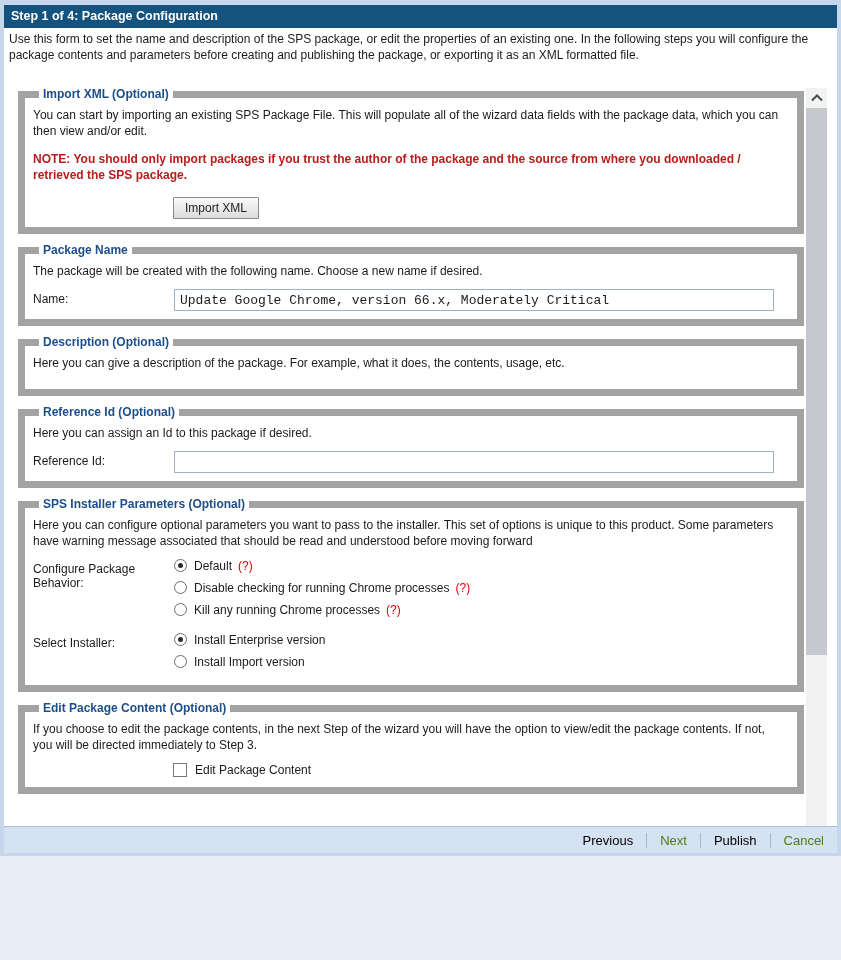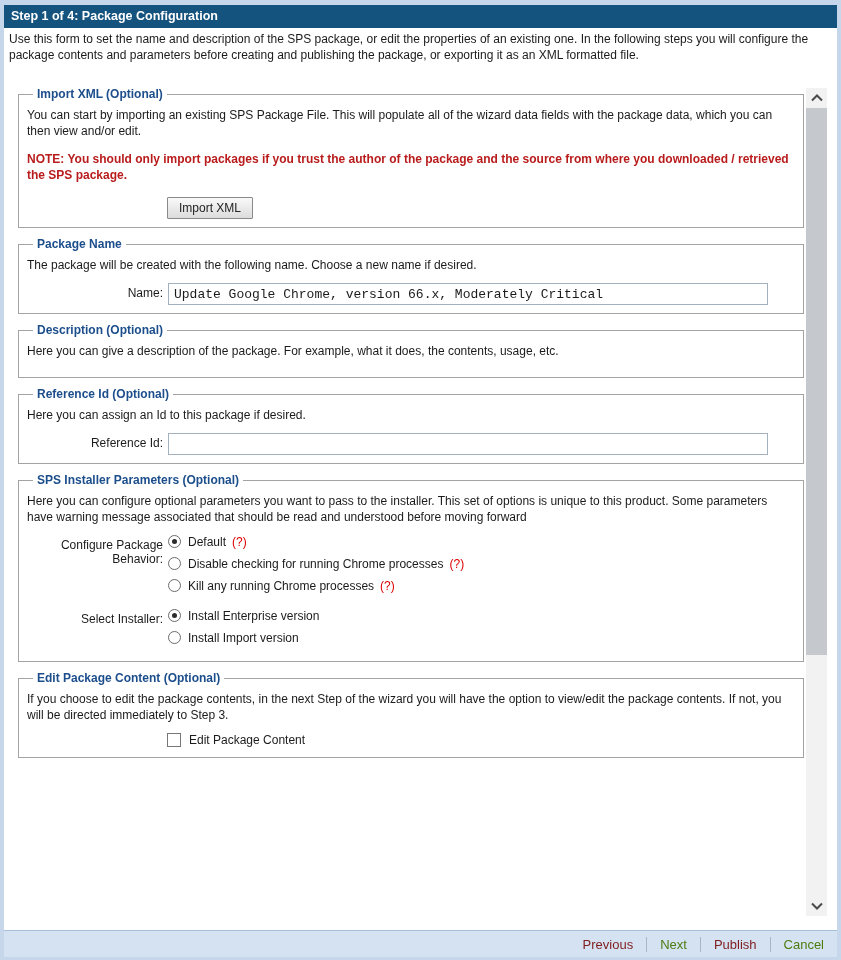--- a/index.html
+++ b/index.html
@@ -4,21 +4,21 @@
 <style>
   * { box-sizing: border-box; }
   html, body { margin: 0; padding: 0; }
   body {
     font-family: "Liberation Sans", "DejaVu Sans", sans-serif;
     font-size: 12px;
     color: #1b1b1b;
     background: #e8eef6;
   }
   .window {
-    width: 841px; height: 960px;
+    width: 841px; height: 856px;
     background: #c7d7eb;
     padding: 5px 4px 3px 4px;
   }
   .inner {
     width: 100%; height: 100%;
     background: #ffffff;
     display: flex; flex-direction: column;
   }
   .titlebar {
     background: #15537f;
@@ -32,21 +32,21 @@
     flex: 1 1 auto;
     position: relative;
     overflow: hidden;
     background: #ffffff;
   }
   .intro {
     margin: 3px 5px 0 5px;
     line-height: 16px;
   }
   fieldset {
-    border: 1px solid #a3a3a3;
+    border: 7px solid #a3a3a3;
     margin: 0 0 9px 14px;
     width: 786px;
     padding: 4px 10px 8px 8px;
   }
   fieldset.first { margin-top: 24px; }
   legend {
     color: #1c4e8c;
     font-weight: bold;
     font-size: 12px;
     margin-left: 6px;
@@ -66,21 +66,21 @@
     border-radius: 1px;
     padding: 3px 11px;
     font-size: 12px;
     font-family: inherit;
     color: #222;
     cursor: pointer;
   }
   .form-row { display: flex; align-items: flex-start; margin-top: 4px; }
   .form-label {
     width: 136px; flex: none;
-    text-align: right;
+    text-align: left;
     margin-right: 5px;
     padding-top: 3px;
     line-height: 14px;
   }
   .text-input {
     width: 600px; height: 22px;
     border: 1px solid #a3b1bf;
     padding: 2px 5px;
     font-size: 13px;
     font-family: Liberation Mono, monospace;
@@ -141,21 +141,21 @@
     background: #d5e2f2;
     border-top: 1px solid #a8bfda;
     display: flex; align-items: center; justify-content: flex-end;
     padding-right: 9px;
   }
   .footer-btn {
     font-size: 13px; color: #4d7c0f;
     padding: 0 4px; cursor: pointer; background: none; border: none;
     font-family: inherit;
   }
-  .footer-btn.disabled { color: #7f1d1d; cursor: default; }
+  .footer-btn.disabled { color: #000000; cursor: default; }
   .vsep { width: 1px; height: 15px; background: #a9b6c5; margin: 0 9px; }
 </style>
 </head>
 <body>
 
 <div class="window">
   <div class="inner">
 
     <div class="titlebar">Step 1 of 4: Package Configuration</div>
 

